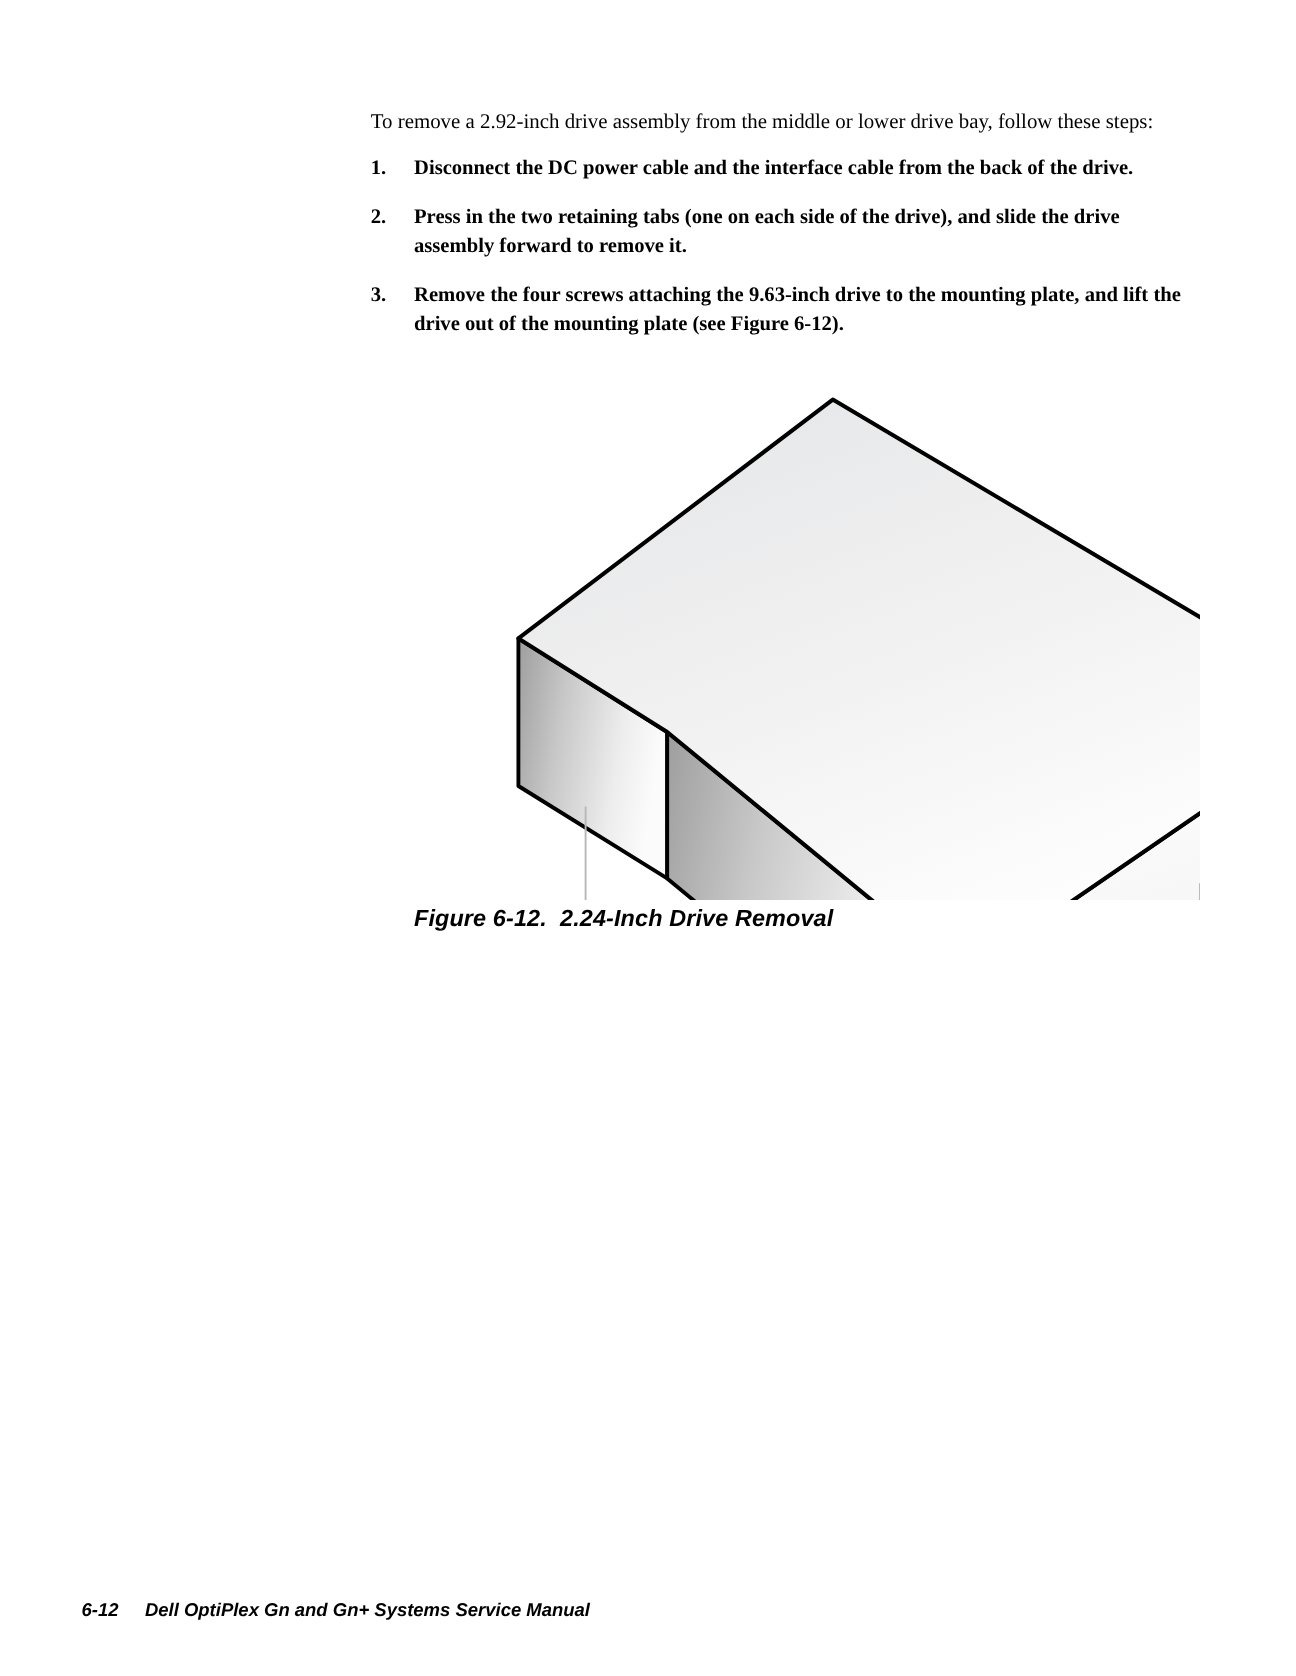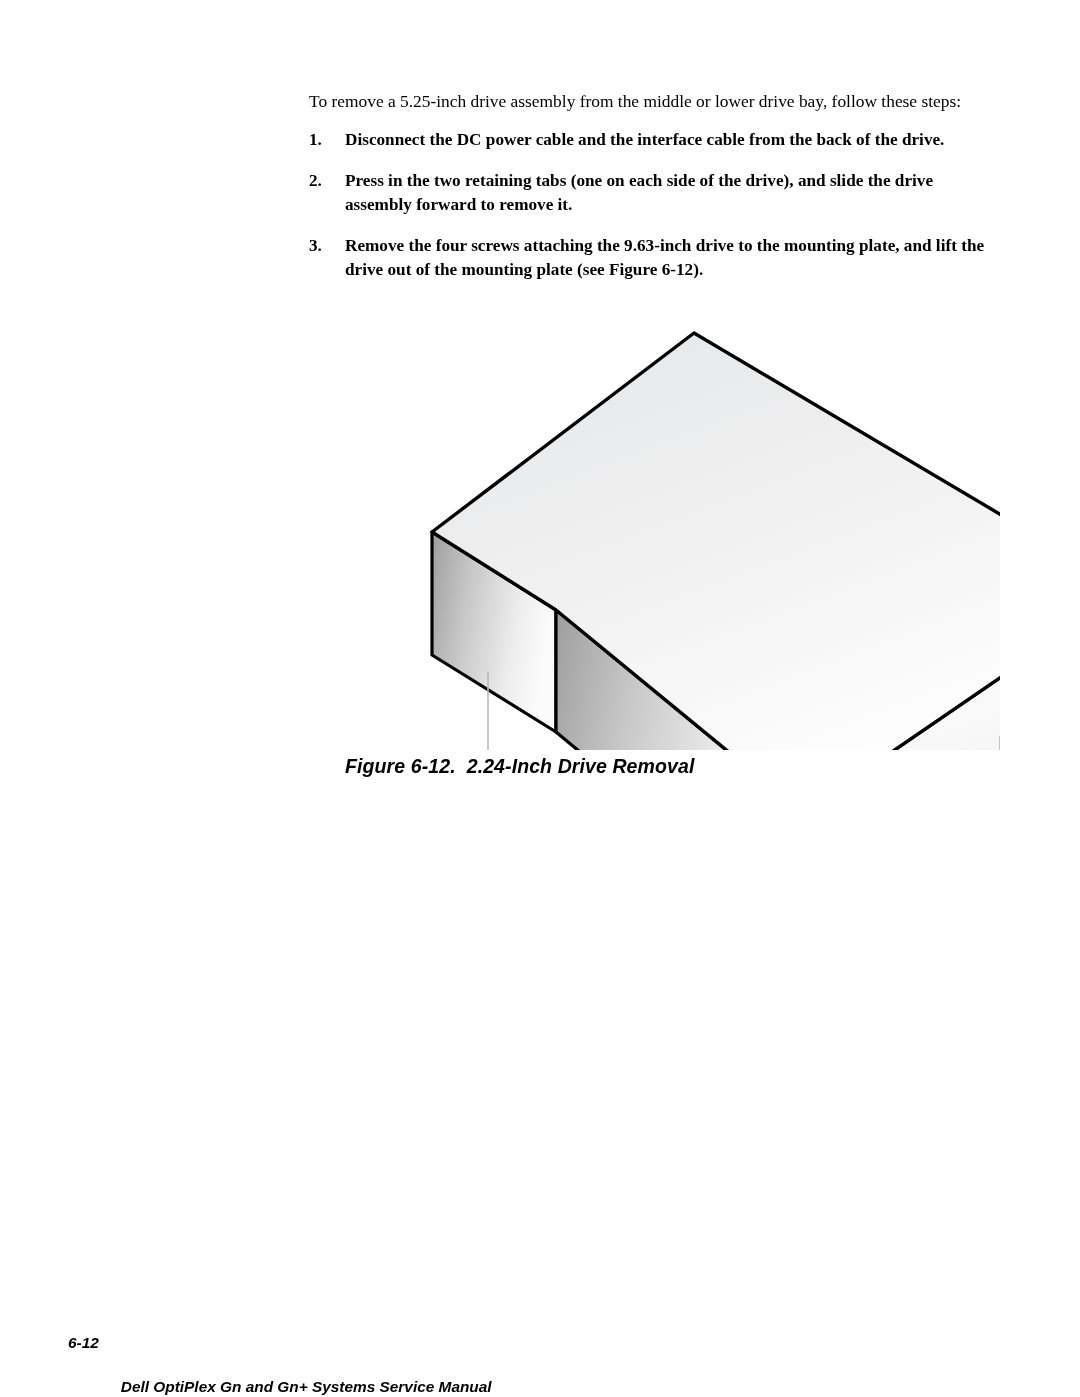--- a/index.html
+++ b/index.html
@@ -98,40 +98,39 @@
     font-size: 17.4px;
     line-height: 25px;
   }
 
   
   #page-footer {
     position: absolute;
     left: 68px;
     top: 1334px;
     display: flex;
-    align-items: flex-start;
+    align-items: center;
     font-family: "Liberation Sans", "DejaVu Sans", sans-serif;
     font-style: italic;
     font-size: 15.4px;
   }
   #footer-page-number {
     font-weight: bold;
     margin-right: 22px;
   }
   #footer-manual-title {
     font-weight: bold;
-    margin-top: 44px;
   }
 </style>
 </head>
 <body>
 
 <div class="page">
 
-  <p id="intro-paragraph">To remove a 5.25-inch drive assembly from the middle or lower drive bay, follow these steps:</p>
+  <p id="intro-paragraph">To remove a 2.92-inch drive assembly from the middle or lower drive bay, follow these steps:</p>
 
   <div id="steps-list">
     <div class="step-row">
       <span class="step-num">1.</span>
       <span class="step-text">Disconnect the DC power cable and the interface cable from the back of the drive.</span>
     </div>
     <div class="step-row">
       <span class="step-num">2.</span>
       <span class="step-text">Press in the two retaining tabs (one on each side of the drive), and slide the drive assembly forward to remove it.</span>
     </div>

